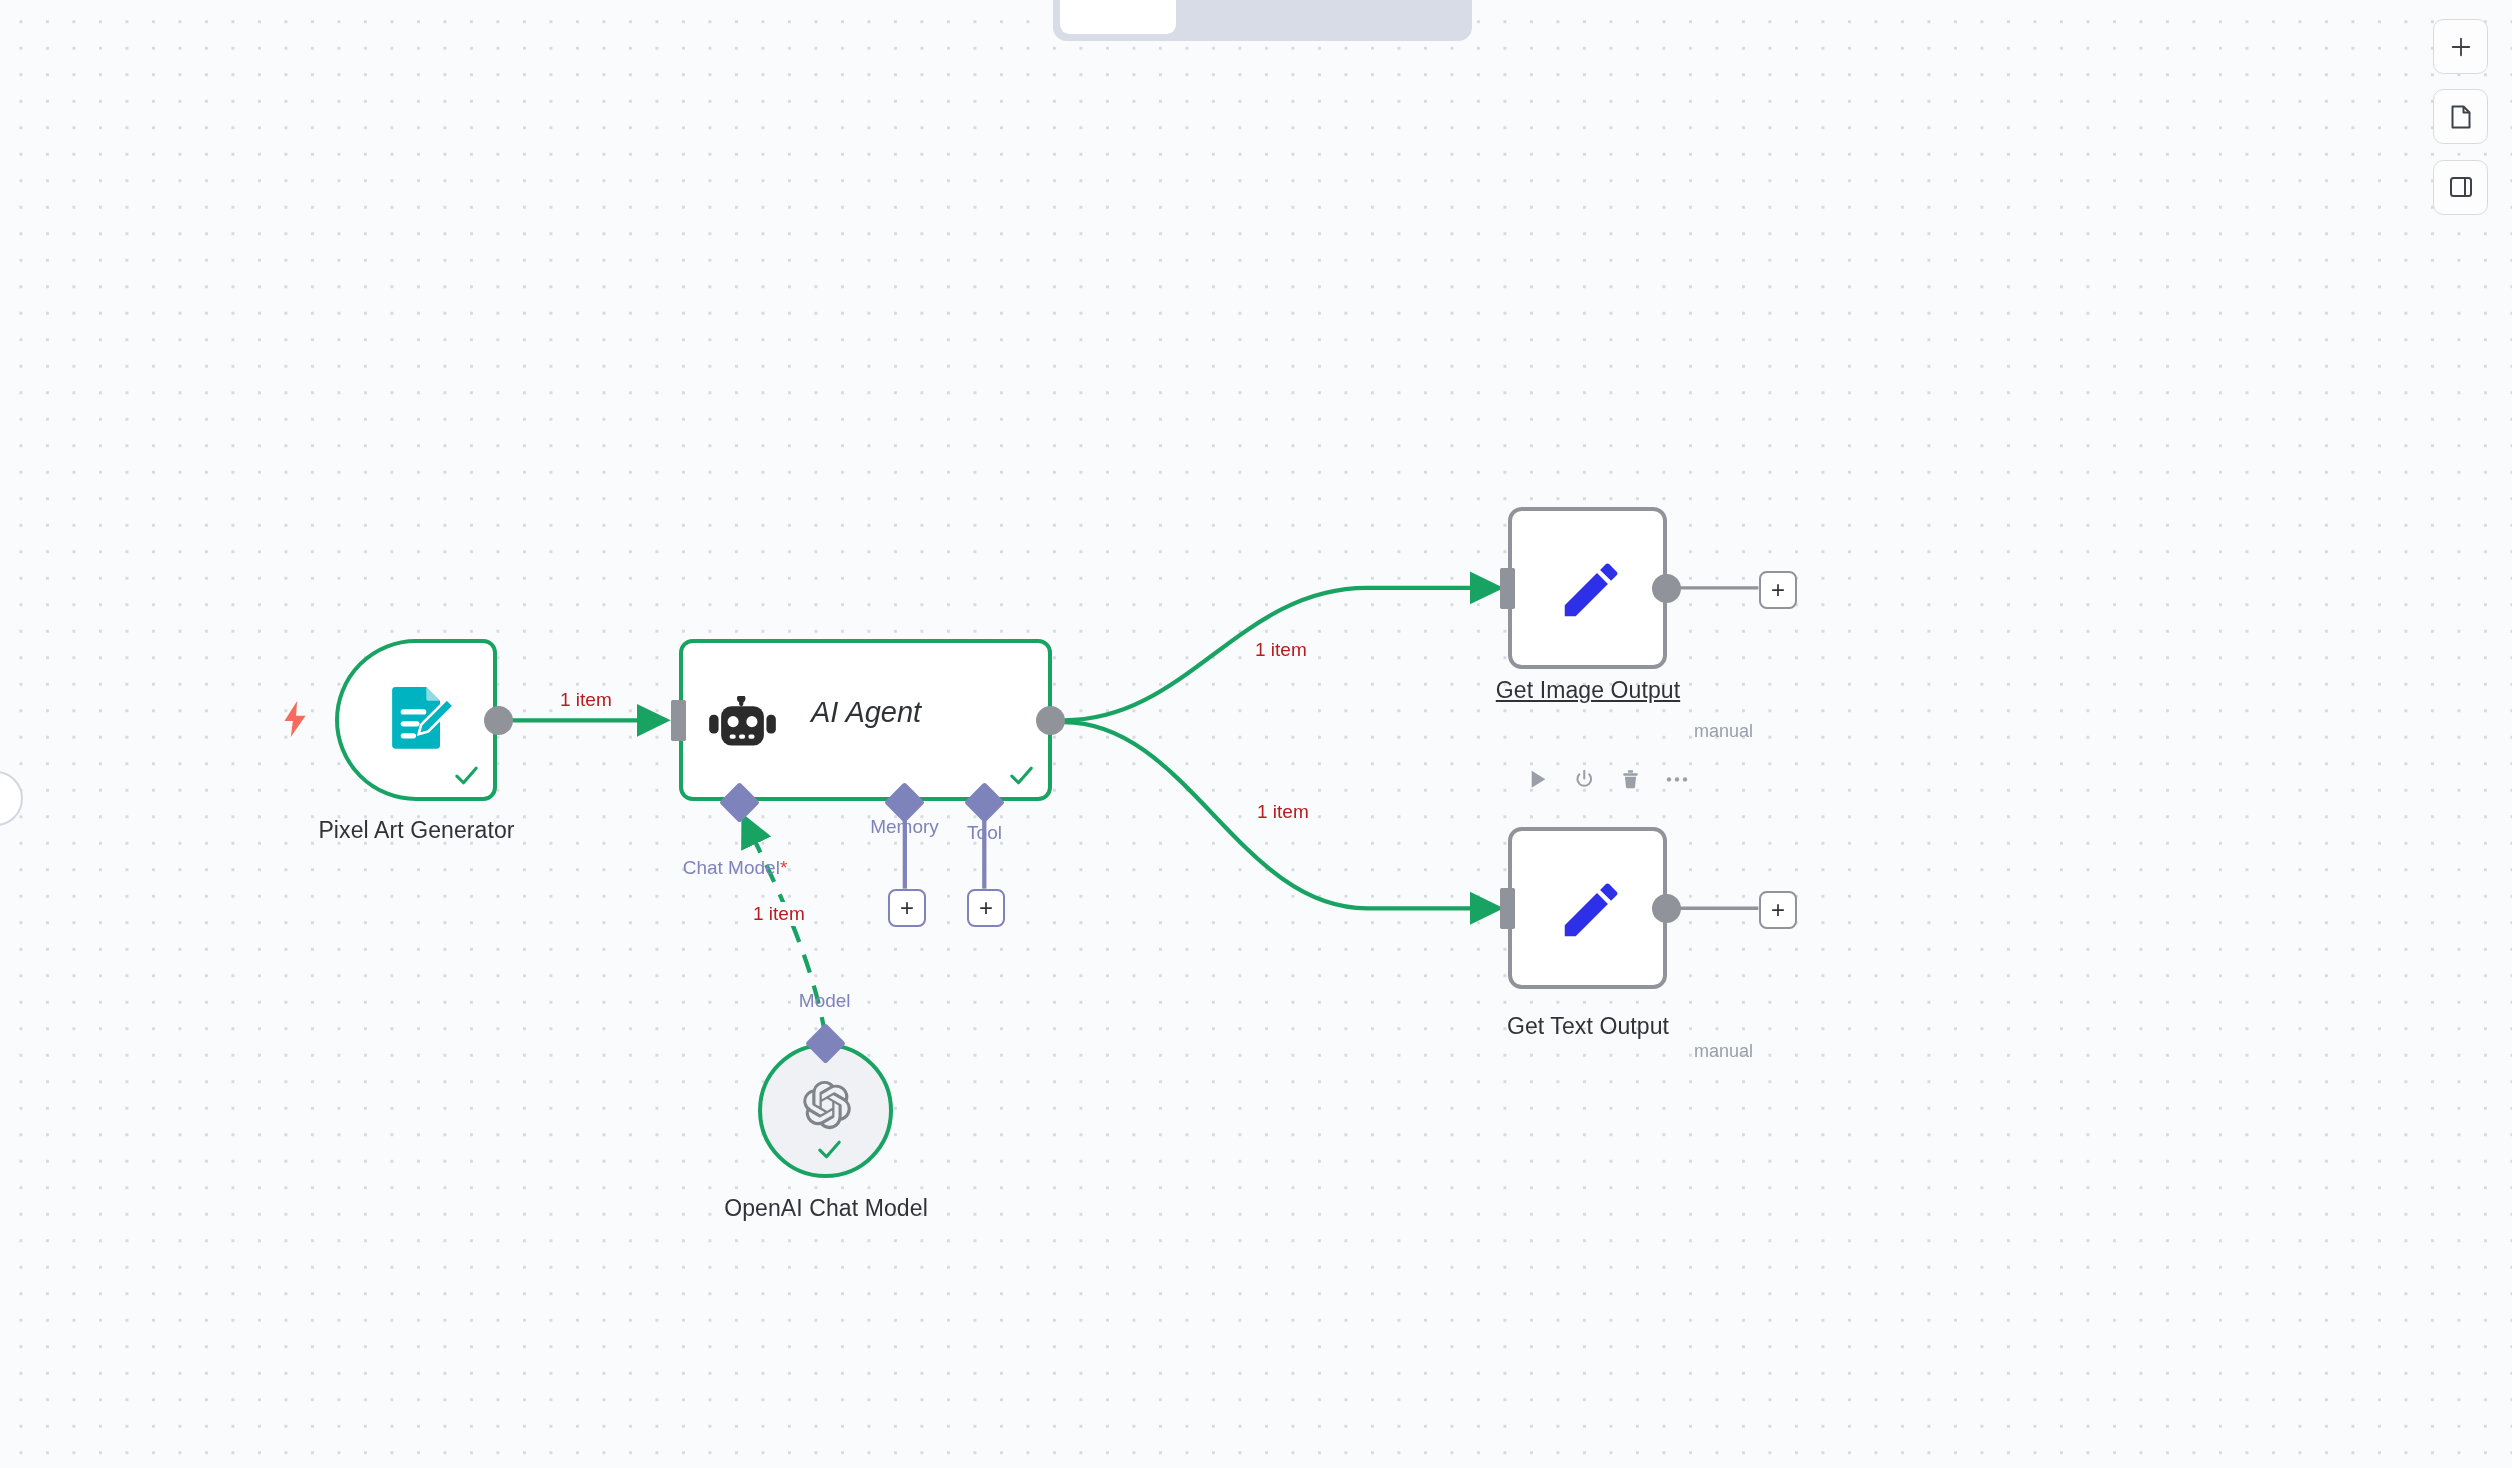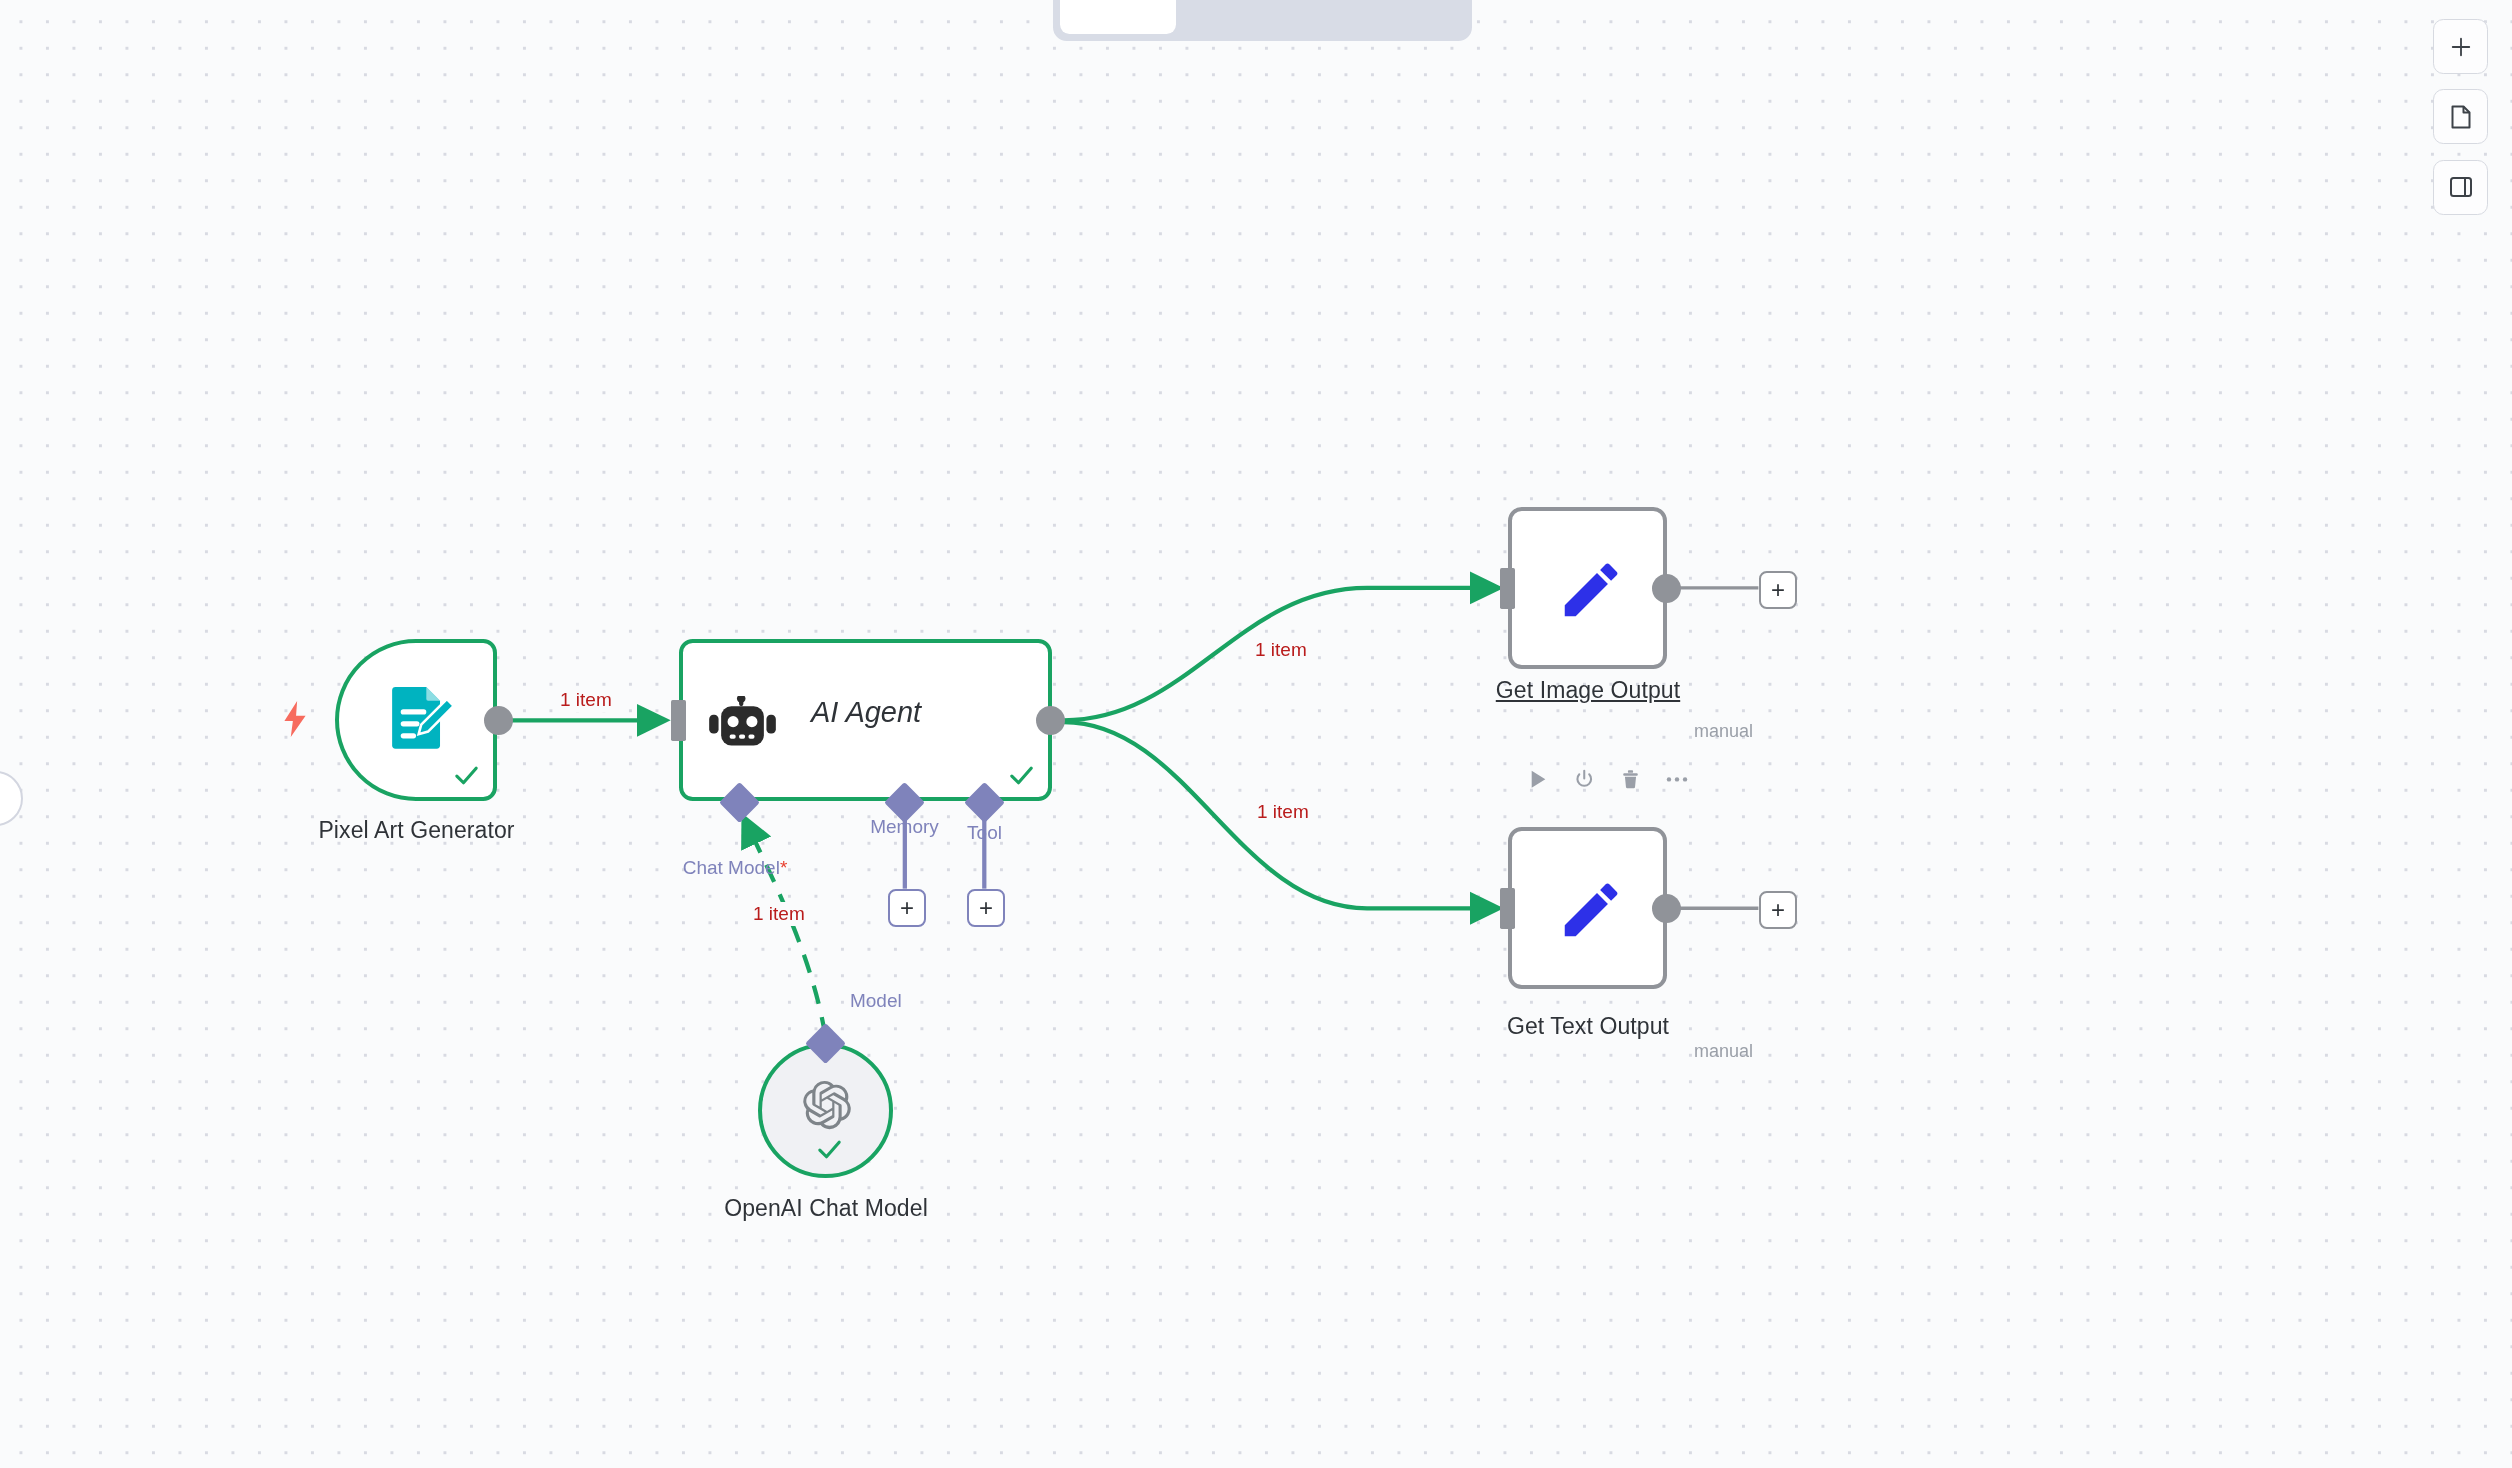--- a/index.html
+++ b/index.html
@@ -426,21 +426,21 @@
       </span>
 
       <span class="status-check" style="left:53px; bottom:10.3px;">
         <svg class="icon-svg" width="29" height="29" viewBox="0 0 24 24">
           <path d="M4 12.5 L9.5 18 L20 6" stroke="#19a362" stroke-width="2.6" fill="none" stroke-linecap="round" stroke-linejoin="round"></path>
         </svg>
       </span>
     </div>
 
     <div class="port-diamond" style="left:53px; top:-13.7px;"></div>
-    <div class="port-diamond-label" style="left:-10.3px; top:-53px; width:154px;text-align:right;">Model</div>
+    <div class="port-diamond-label" style="left:-10.3px; top:-53px; width:154px;">Model</div>
 
     <div class="node-label" style="left:-120px; top:152px; width:376px;">OpenAI Chat Model</div>
   </div>
 
   <div class="edge-label" style="left:554px; top:688px;">1 item</div>
 
   <div class="edge-label" style="left:1249px; top:638px;">1 item</div>
 
   <div class="edge-label" style="left:1251px; top:800px;">1 item</div>
 

